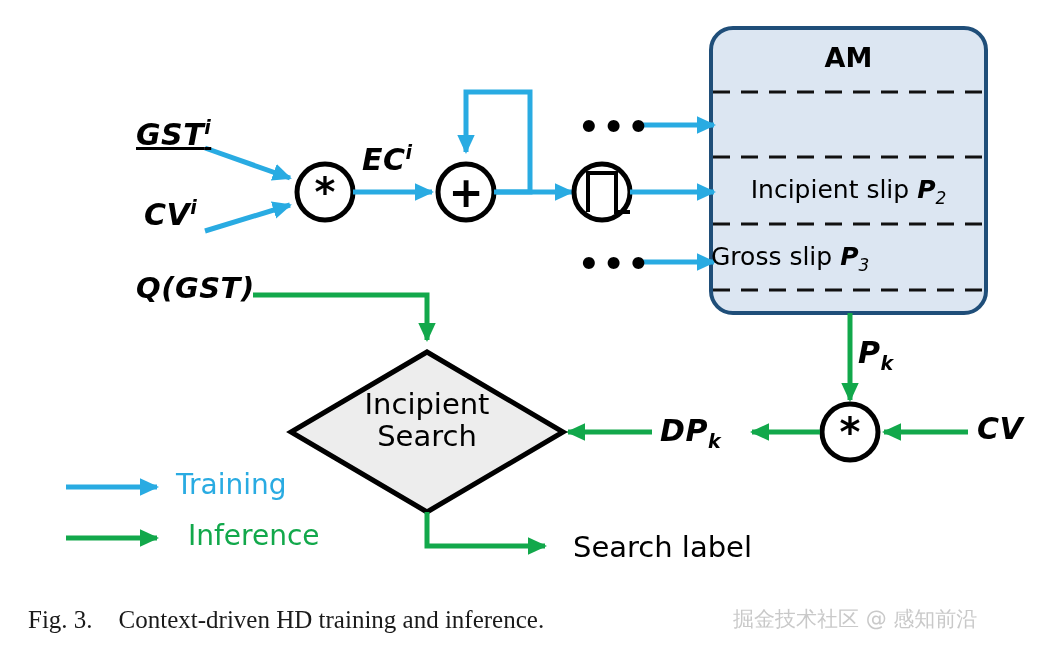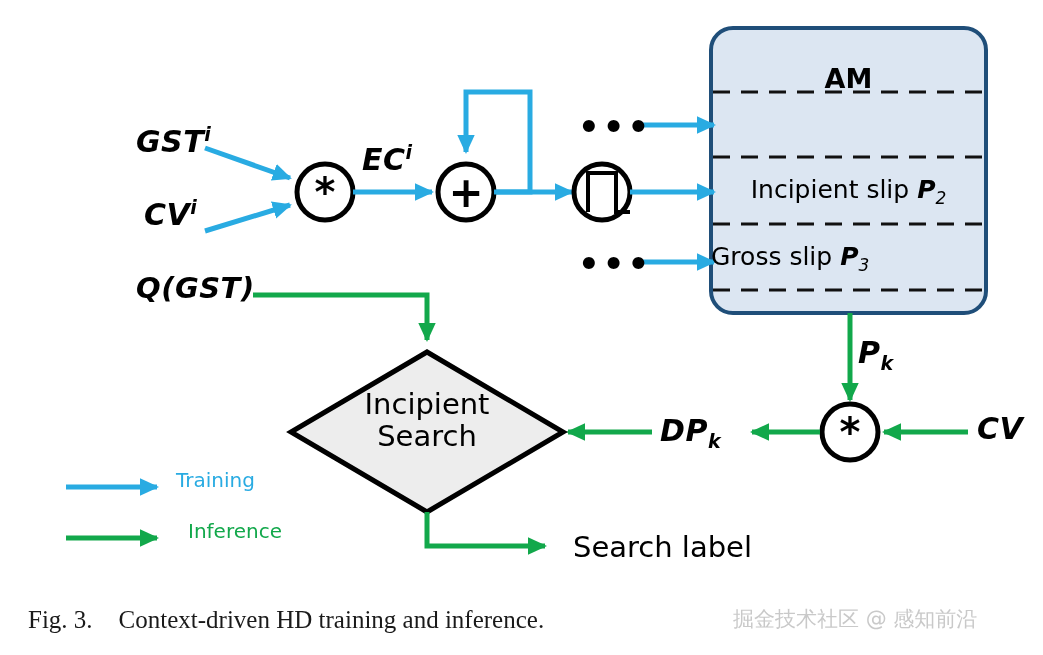--- a/index.html
+++ b/index.html
@@ -68,21 +68,21 @@
   }
   .diamond-text {
     position: absolute;
     width: 280px;
     text-align: center;
     font-size: 29px;
     line-height: 1.12;
     color: #000000;
   }
   .legend-text {
-    font-size: 20px;
+    font-size: 28px;
   }
   .legend-training { color: #29ABE2; }
   .legend-inference { color: #12A84B; }
   .predict-label {
     font-size: 29px;
     color: #000000;
   }
   .ellipsis {
     font-size: 34px;
     font-weight: bold;
@@ -179,32 +179,32 @@
     <polyline points="253,295 427,295 427,340" fill="none" stroke="#12A84B" stroke-width="5" marker-end="url(#arrow-green)"></polyline>
 
     <polygon points="427,352 563,432 427,512 291,432" fill="#EDEDED" stroke="#000000" stroke-width="5"></polygon>
 
     <polyline points="427,512 427,546 545,546" fill="none" stroke="#12A84B" stroke-width="5" marker-end="url(#arrow-green)"></polyline>
 
     <line x1="66" y1="487" x2="157" y2="487" stroke="#29ABE2" stroke-width="5" marker-end="url(#arrow-blue)"></line>
     <line x1="66" y1="538" x2="157" y2="538" stroke="#12A84B" stroke-width="5" marker-end="url(#arrow-green)"></line>
   </svg>
 
-  <div class="lbl math-italic" style="left:136px; top:123px;"><span>GST</span><span class="sup">i</span></div>
+  <div class="lbl math-italic" style="left:136px; top:116px;text-decoration:underline;"><span>GST</span><span class="sup">i</span></div>
 
   <div class="lbl math-italic" style="left:144px; top:196px;"><span>CV</span><span class="sup">i</span></div>
 
   <div class="lbl math-italic" style="left:362px; top:141px;"><span>EC</span><span class="sup">i</span></div>
 
   <div class="lbl math-italic" style="left:136px; top:271px; font-size:29px;">Q(GST)</div>
 
   <div class="lbl ellipsis" style="left:578px; top:110px;">•••</div>
   <div class="lbl ellipsis" style="left:578px; top:247px;">•••</div>
 
-  <div class="lbl am-title" style="left:711px; top:42px; width:275px; text-align:center;margin-top:21px;">AM</div>
+  <div class="lbl am-title" style="left:711px; top:42px; width:275px; text-align:center;">AM</div>
 
 
   <div class="lbl am-row" style="left:711px; top:175px; width:275px; text-align:center;"><span>Incipient slip</span>&nbsp;<span class="pvar">P</span><span class="sub">2</span></div>
 
   <div class="lbl am-row" style="left:711px; top:242px; width:275px; text-align:left;"><span>Gross slip</span>&nbsp;<span class="pvar">P</span><span class="sub">3</span></div>
 
   <div class="lbl math-italic" style="left:858px; top:335px;"><span>P</span><span class="sub">k</span></div>
 
   <div class="lbl math-italic" style="left:660px; top:413px;"><span>DP</span><span class="sub">k</span></div>
 

